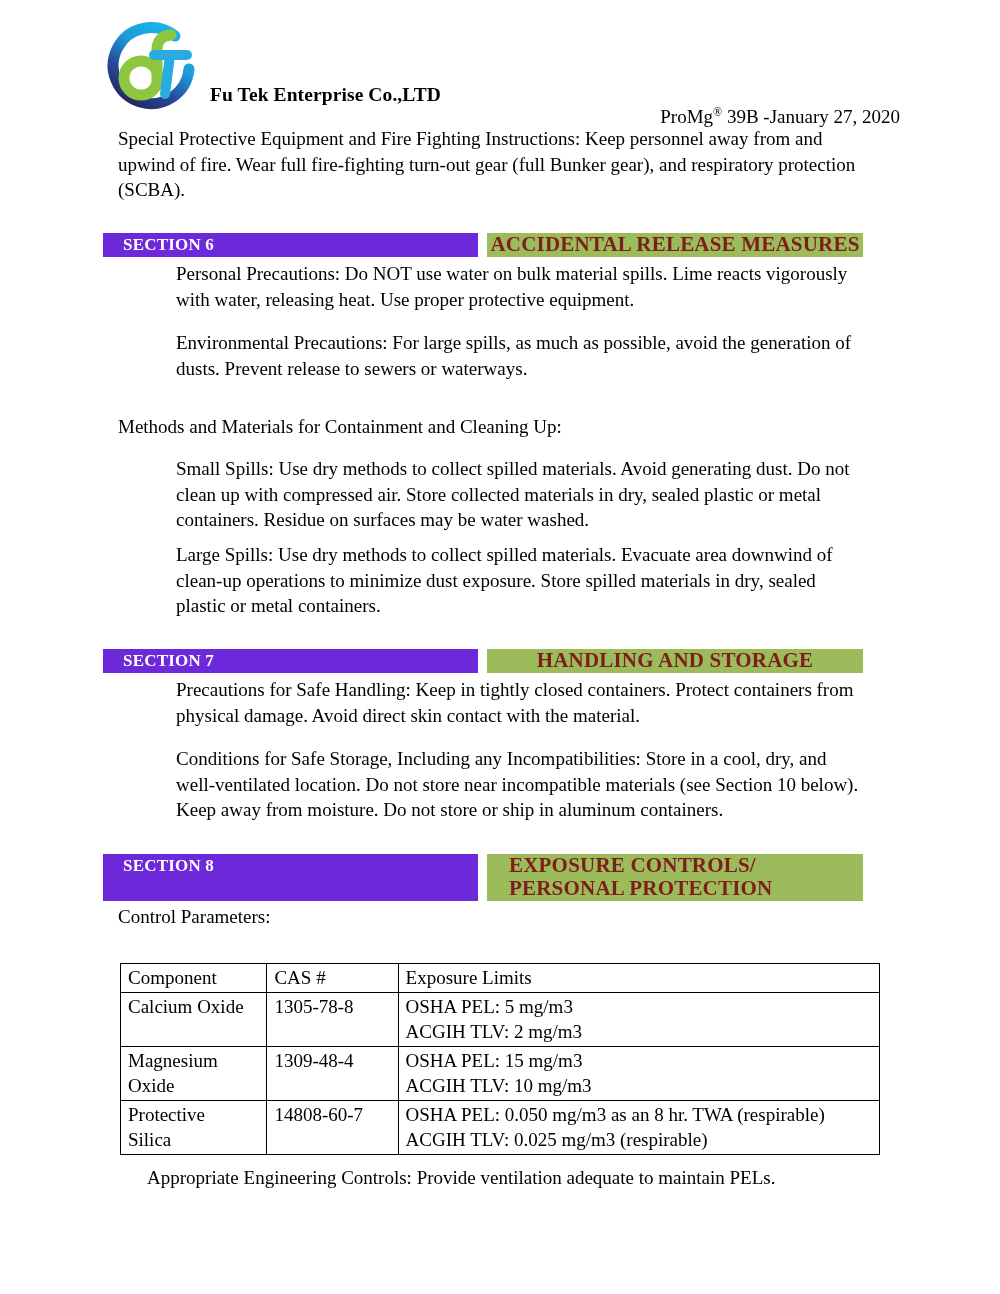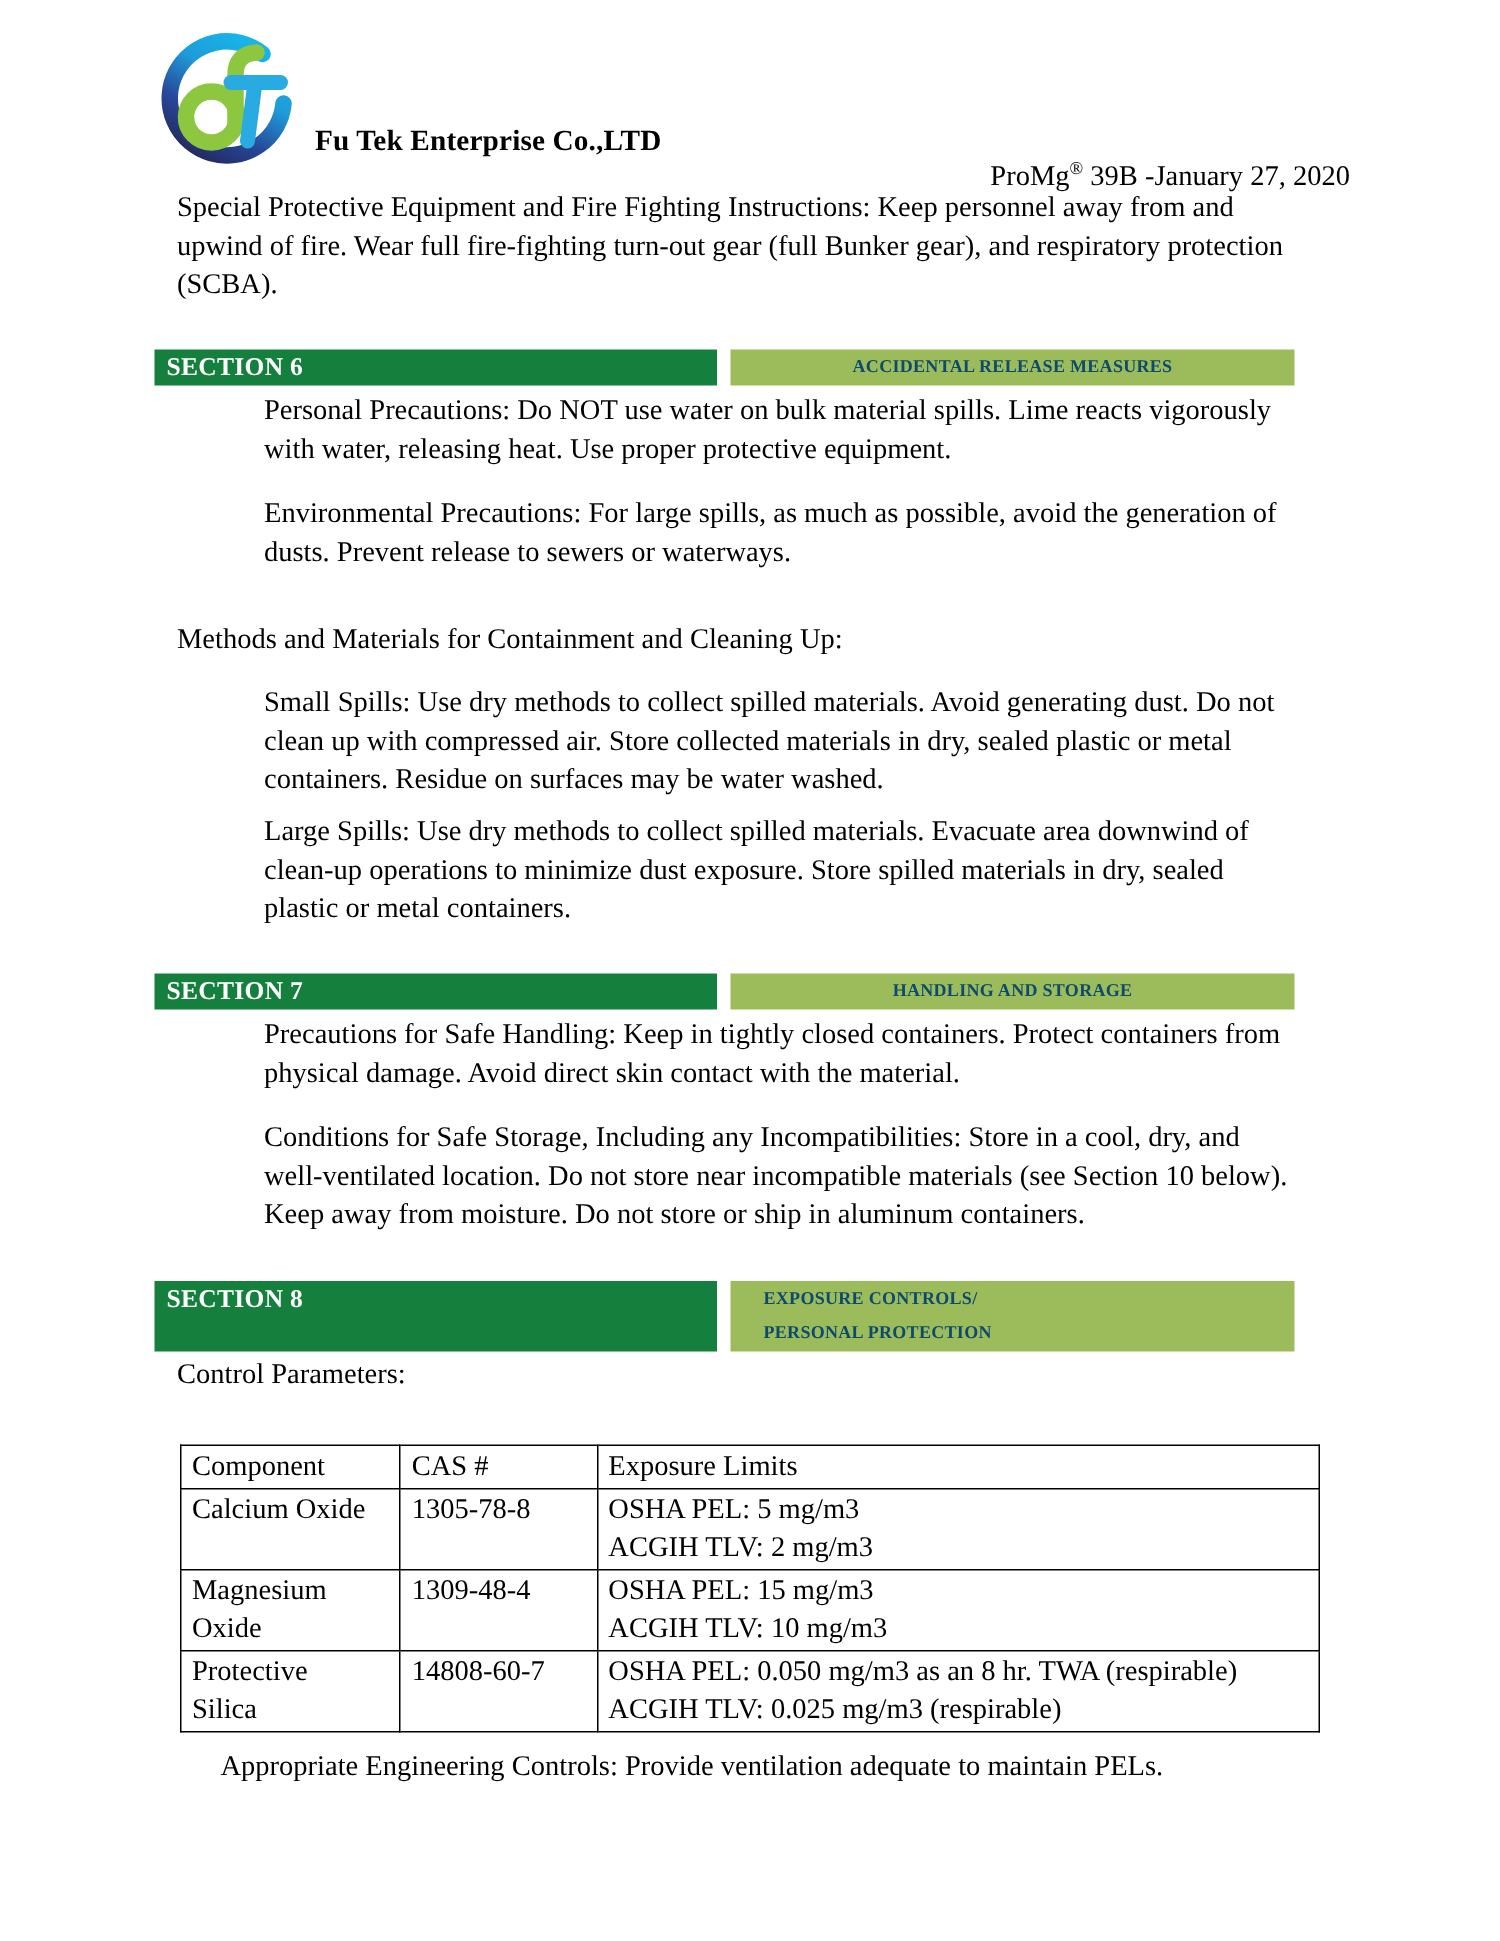--- a/index.html
+++ b/index.html
@@ -68,39 +68,39 @@
   
   .secbar {
     position: absolute;
     height: 24px;
   }
   .secbar.tall { height: 47px; }
   .secbar-left {
     position: absolute;
     left: 0;
     top: 0;
-    background: #15803d;
+    background: #6d28d9;
     color: #ffffff;
     font-weight: bold;
     font-size: 17px;
     letter-spacing: 0.2px;
-    padding-left: 8px;
+    padding-left: 20px;
     box-sizing: border-box;
     display: flex;
     align-items: flex-start;
     height: 100%;
     line-height: 23px;
   }
   .secbar-right {
     position: absolute;
     top: 0;
     background: #9CBB5B;
-    color: #0c4a6e;
+    color: #7f1d1d;
     font-weight: bold;
-    font-size: 12px;
+    font-size: 21px;
     letter-spacing: 0.2px;
     box-sizing: border-box;
     height: 100%;
     line-height: 23px;
   }
   .secbar-right.centered {
     display: flex;
     align-items: flex-start;
     justify-content: center;
   }

